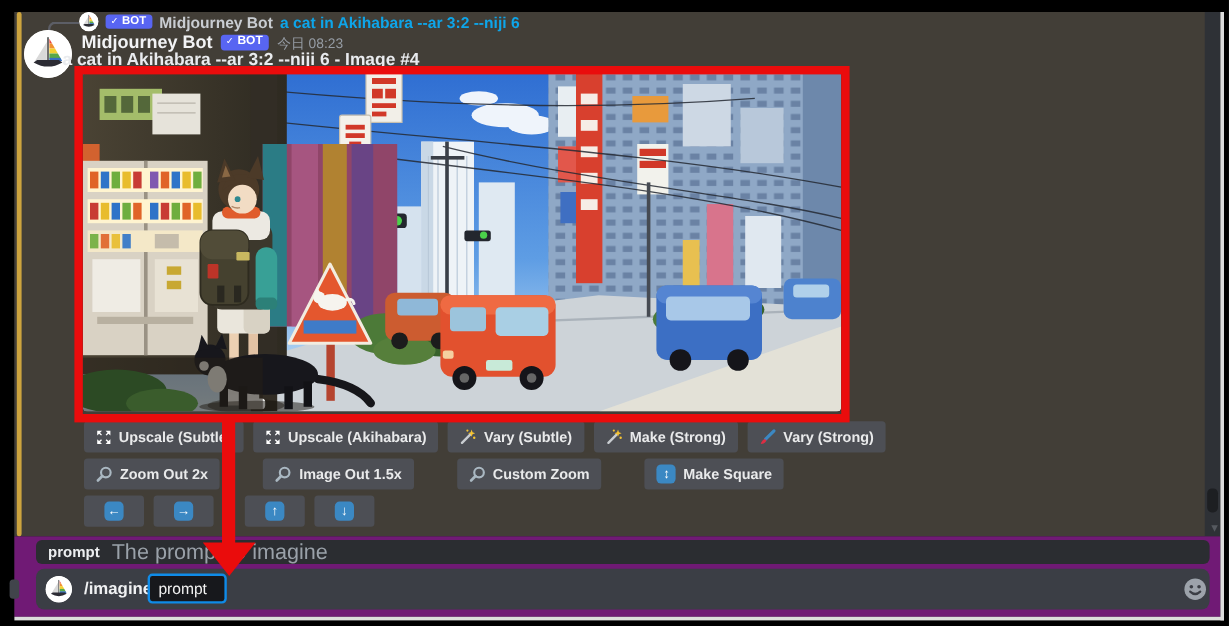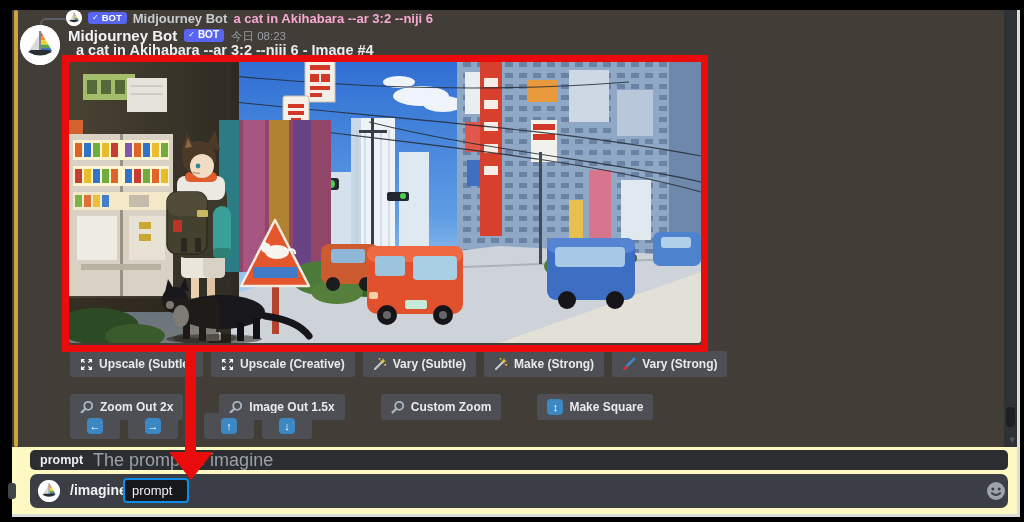--- a/index.html
+++ b/index.html
@@ -17,44 +17,44 @@
   
   #reply-spine{position:absolute;left:28px;top:8px;width:26px;height:11px;
      border-top:2px solid #5c5e66;border-left:2px solid #5c5e66;border-top-left-radius:6px;}
   #reply-row{position:absolute;left:54px;top:0px;display:flex;align-items:center;gap:6px;white-space:nowrap;}
   .mini-avatar{width:16px;height:16px;border-radius:50%;overflow:hidden;background:#fff;flex:0 0 auto;}
   .bot-badge{display:inline-flex;align-items:center;gap:3px;background:#5865f2;color:#fff;
      border-radius:3px;font-weight:700;padding:1px 5px 2px 4px;line-height:1;}
   .bot-badge .chk{font-size:8px;}
   #reply-row .bot-badge{font-size:9.5px;}
   #reply-author{font-size:13px;font-weight:600;color:#c9cdd2;}
-  #reply-content{font-size:13px;font-weight:700;color:#f9a8d4;}
+  #reply-content{font-size:13px;font-weight:700;color:#0ea5e9;}
   
   #msg-avatar{position:absolute;left:8px;top:15px;width:40px;height:40px;border-radius:50%;overflow:hidden;background:#fff;}
   #name-row{position:absolute;left:56px;top:17px;display:flex;align-items:center;gap:7px;white-space:nowrap;}
   #msg-author{font-size:15px;font-weight:700;color:#f2f3f5;}
   #name-row .bot-badge{font-size:10px;}
   #msg-time{font-size:11.5px;color:#969ca4;padding-top:2px;}
-  #msg-content{position:absolute;left:64px;top:32px;font-size:14.5px;font-weight:700;color:#e9ebee;white-space:nowrap;}
+  #msg-content{position:absolute;left:40px;top:32px;font-size:14.5px;font-weight:700;color:#e9ebee;white-space:nowrap;}
   
   #attachment{position:absolute;left:57px;top:50px;width:632px;height:283px;border-radius:4px;overflow:hidden;}
   #attachment svg{display:block;}
   
   .action-row{position:absolute;left:58px;display:flex;gap:8px;}
-  #row1{top:341px;} #row2{top:384px;gap:36px;} #row3{top:403px;}
+  #row1{top:341px;} #row2{top:372px;gap:36px;} #row3{top:403px;}
   .btn{height:26px;display:inline-flex;align-items:center;gap:6px;background:#4d4f55;border:none;
        border-radius:3px;color:#e9eaeb;font-family:inherit;font-size:12px;font-weight:700;
        padding:0 10px;cursor:pointer;white-space:nowrap;}
   .btn svg{flex:0 0 auto;}
   .sq-btn{width:50px;justify-content:center;padding:0;}
   .gap-left{margin-left:18px;}
   .emoji-sq{display:inline-flex;align-items:center;justify-content:center;width:16px;height:16px;
        background:#3b88c3;border-radius:4px;color:#fff;font-size:11px;font-weight:700;line-height:1;}
   
-  #bottom{position:absolute;left:0;top:437px;width:1005px;height:67px;background:#fef9c3;}
+  #bottom{position:absolute;left:0;top:437px;width:1005px;height:67px;background:#701a75;}
   #hint-panel{position:absolute;left:18px;top:3px;width:978px;height:20px;background:#2b2d31;
       border-radius:5px;display:flex;align-items:center;gap:10px;padding:0 10px;}
   #hint-name{font-size:12.5px;font-weight:700;color:#eceef0;}
   #hint-desc{font-size:18px;color:#9aa1a9;}
   #composer{position:absolute;left:18px;top:27px;width:978px;height:34px;background:#3b3e45;border-radius:7px;}
   #composer-avatar{position:absolute;left:8px;top:6px;width:22px;height:22px;border-radius:50%;overflow:hidden;background:#fff;}
   #command{position:absolute;left:40px;top:8px;font-size:14px;font-weight:700;color:#f0f1f3;}
   #prompt-pill{position:absolute;left:93px;top:4px;width:66px;height:25px;background:#17181c;
       border:2px solid #0f8be8;border-radius:4px;display:flex;align-items:center;padding-left:7px;
       font-size:13px;color:#f2f2f2;}
@@ -422,21 +422,21 @@
         </button>
         <button class="btn">
           <svg width="13" height="13" viewBox="0 0 13 13">
               <g fill="#fff">
                 <polygon points="1,5 1,1 5,1 3.4,2.6 5,4.2 4.2,5 2.6,3.4"></polygon>
                 <polygon points="12,5 12,1 8,1 9.6,2.6 8,4.2 8.8,5 10.4,3.4"></polygon>
                 <polygon points="1,8 1,12 5,12 3.4,10.4 5,8.8 4.2,8 2.6,9.6"></polygon>
                 <polygon points="12,8 12,12 8,12 9.6,10.4 8,8.8 8.8,8 10.4,9.6"></polygon>
               </g>
             </svg>
-          <span>Upscale (Creative)</span>
+          <span>Upscale (Akihabara)</span>
         </button>
         <button class="btn">
           <svg width="14" height="14" viewBox="0 0 14 14">
               <line x1="2" y1="12" x2="9" y2="5" stroke="#c9cdd1" stroke-width="2" stroke-linecap="round"></line>
               <path d="M10,1 L10.8,3.2 L13,4 L10.8,4.8 L10,7 L9.2,4.8 L7,4 L9.2,3.2 Z" fill="#f5c332"></path>
               <circle cx="12.2" cy="7.8" r="1" fill="#f5c332"></circle>
               <circle cx="6.5" cy="1.8" r="0.9" fill="#f5c332"></circle>
             </svg>
           <span>Vary (Subtle)</span>
         </button>

